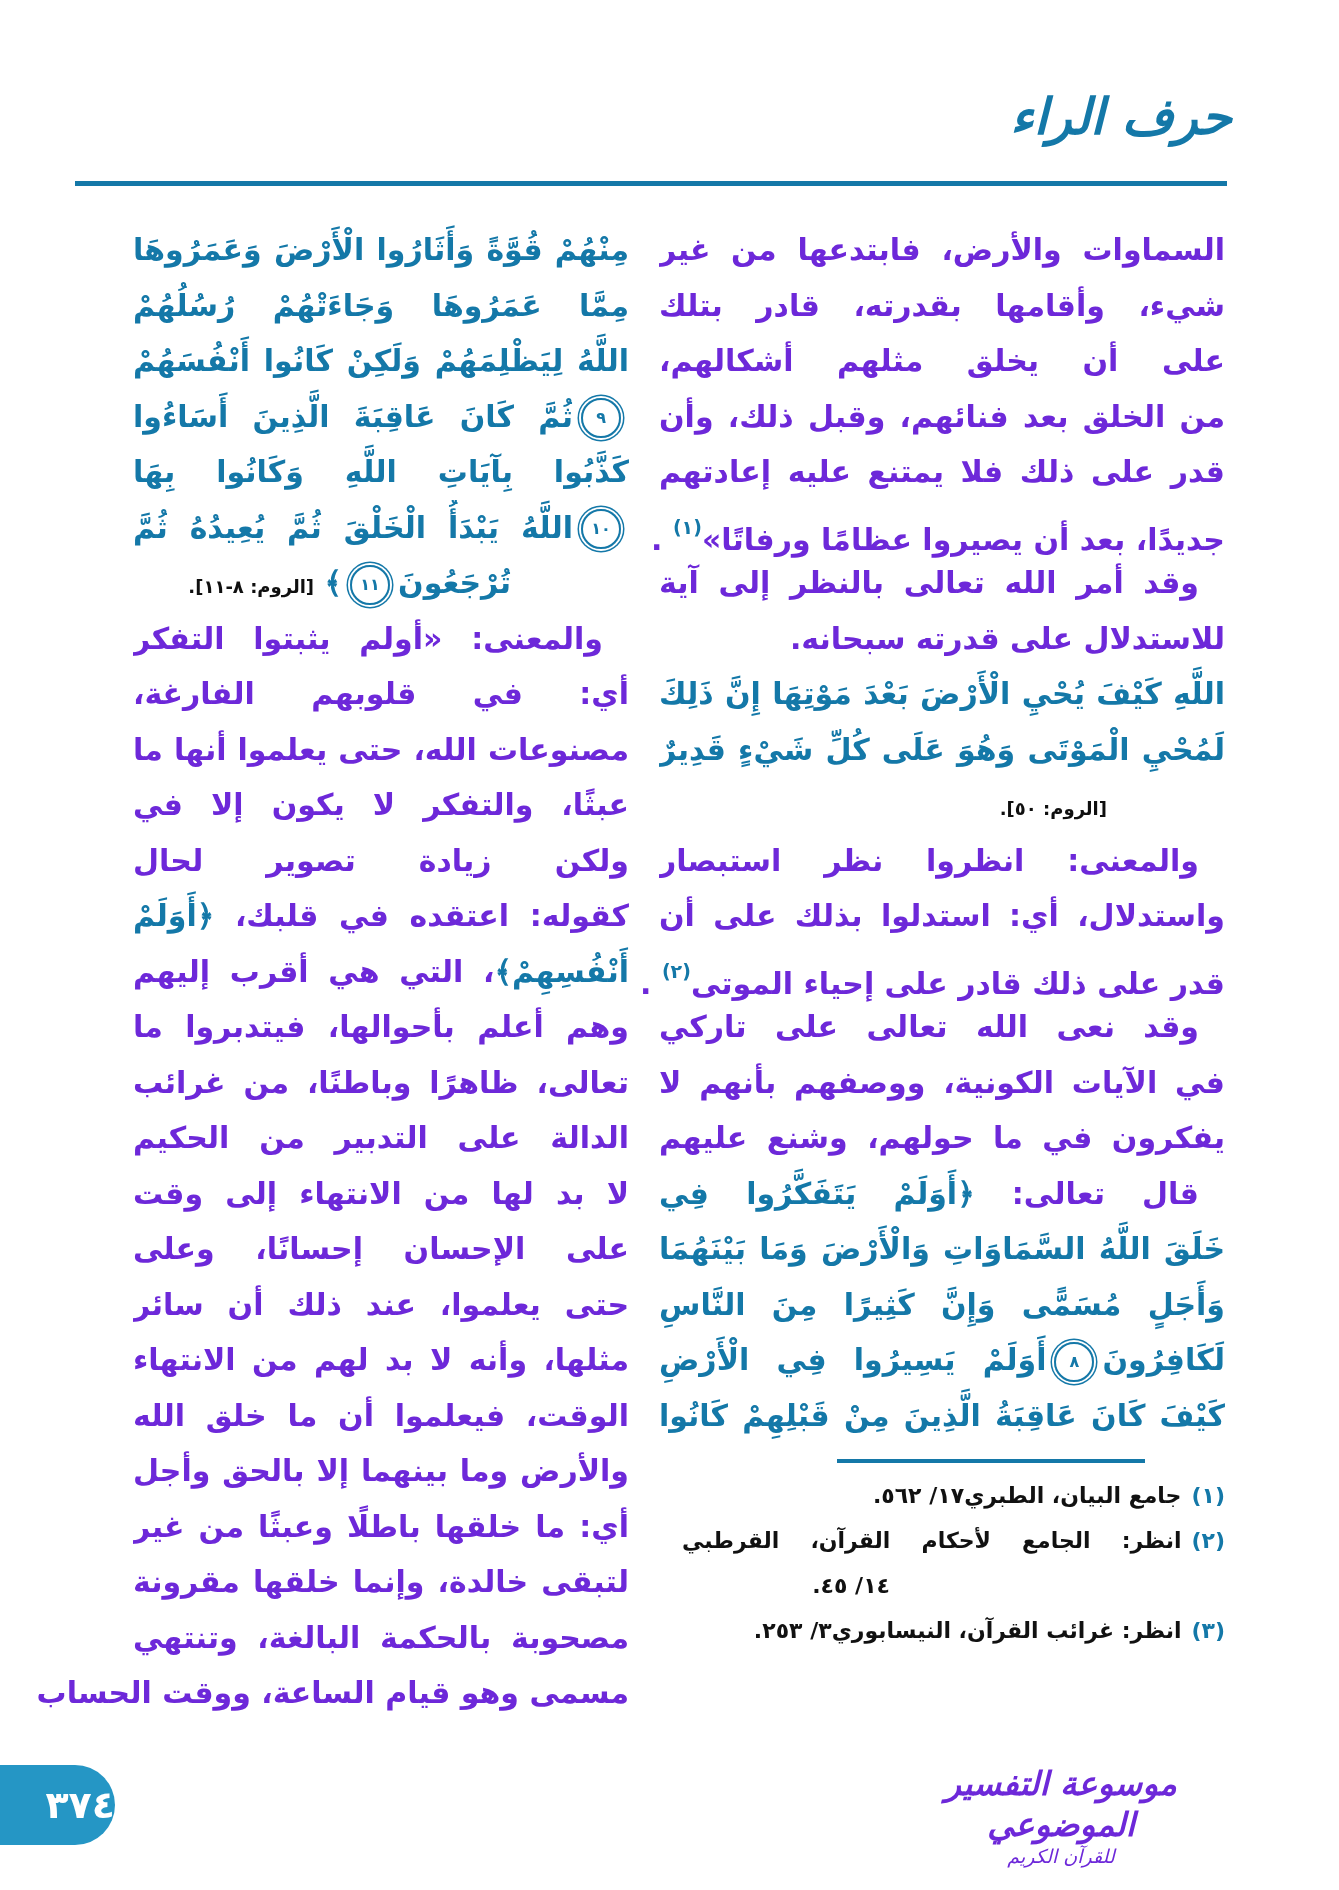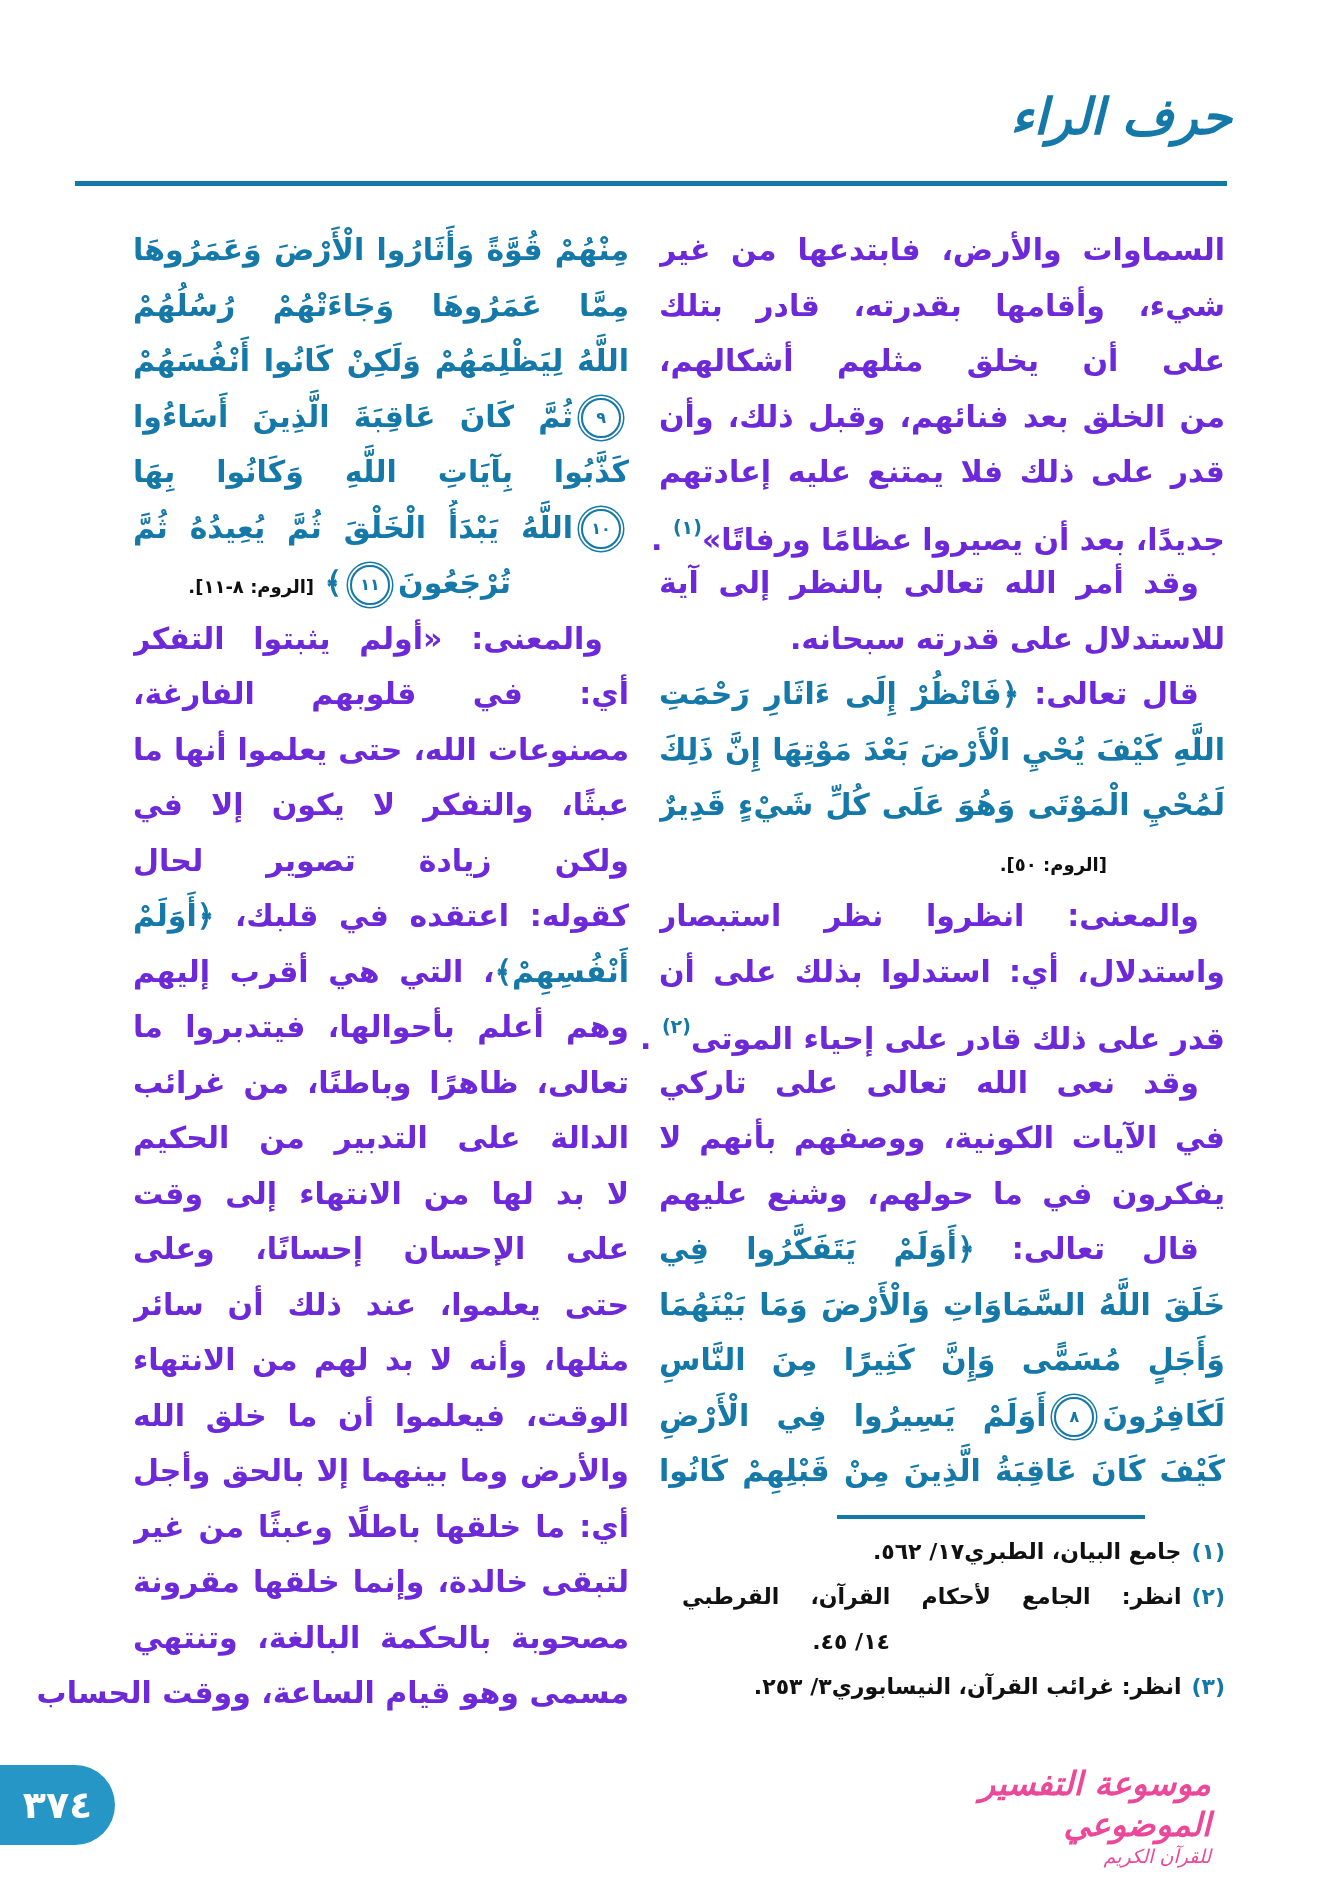--- a/index.html
+++ b/index.html
@@ -74,35 +74,35 @@
   .fline.jf{
     white-space:normal;text-align:justify;text-align-last:justify;
     overflow:hidden;
     margin-left:23px;
   }
   .fline.cont{padding-right:335px;}
   .fnm{color:#1478a8;margin-left:10px;}
   
   .footer-logo{
     position:absolute;right:128px;bottom:22px;width:300px;
-    text-align:right;color:#ec4899;
+    text-align:center;color:#6d28d9;
   }
   .footer-logo .l1{
     display:block;font-size:33px;font-weight:bold;font-style:italic;
     line-height:1.25;letter-spacing:-1px;
   }
   .footer-logo .l2{
     display:block;font-size:19px;font-weight:normal;font-style:italic;
     line-height:1.2;
   }
   .page-badge{
     position:absolute;left:0;top:1765px;  
     width:115px;height:80px;background:#2596c5;
     border-radius:0 40px 40px 0; 
-    display:flex;align-items:center;justify-content:center;
+    display:flex;align-items:center;
   }
   .page-badge span{
     color:#ffffff;font-size:38px;font-weight:bold;line-height:1;
   }
 </style>
 </head>
 <body>
 
 <div class="page">
 
@@ -113,21 +113,20 @@
     <div class="col col-r">
       <div id="col-right-lines">
           <div class="line j"><span class="p">السماوات والأرض، فابتدعها من غير</span></div>
           <div class="line j"><span class="p">شيء، وأقامها بقدرته، قادر بتلك القدرة</span></div>
           <div class="line j"><span class="p">على أن يخلق مثلهم أشكالهم، وأمثالهم</span></div>
           <div class="line j"><span class="p">من الخلق بعد فنائهم، وقبل ذلك، وأن من</span></div>
           <div class="line j"><span class="p">قدر على ذلك فلا يمتنع عليه إعادتهم خلقًا</span></div>
           <div class="line end"><span class="p">جديدًا، بعد أن يصيروا عظامًا ورفاتًا»</span><span class="sup">(١)</span><span class="p"> .</span></div>
           <div class="line j pi"><span class="p">وقد أمر الله تعالى بالنظر إلى آية المطر</span></div>
           <div class="line end"><span class="p">للاستدلال على قدرته سبحانه.</span></div>
-          <div class="line j pi"><span class="p">قال تعالى: </span><span class="q">﴿فَانْظُرْ إِلَى ءَاثَارِ رَحْمَتِ</span></div>
           <div class="line j"><span class="q">اللَّهِ كَيْفَ يُحْيِ الْأَرْضَ بَعْدَ مَوْتِهَا إِنَّ ذَلِكَ</span></div>
           <div class="line j"><span class="q">لَمُحْيِ الْمَوْتَى وَهُوَ عَلَى كُلِّ شَيْءٍ قَدِيرٌ</span></div>
           <div class="line indent"><span class="ref">[الروم: ٥٠].</span></div>
           <div class="line j pi"><span class="p">والمعنى: انظروا نظر استبصار</span></div>
           <div class="line j"><span class="p">واستدلال، أي: استدلوا بذلك على أن من</span></div>
           <div class="line end"><span class="p">قدر على ذلك قادر على إحياء الموتى</span><span class="sup">(٢)</span><span class="p"> .</span></div>
           <div class="line j pi"><span class="p">وقد نعى الله تعالى على تاركي التفكر</span></div>
           <div class="line j"><span class="p">في الآيات الكونية، ووصفهم بأنهم لا</span></div>
           <div class="line j"><span class="p">يفكرون في ما حولهم، وشنع عليهم تركهم</span></div>
           <div class="line j pi"><span class="p">قال تعالى: </span><span class="q">﴿أَوَلَمْ يَتَفَكَّرُوا فِي أَنْفُسِهِمْ مَا</span></div>

